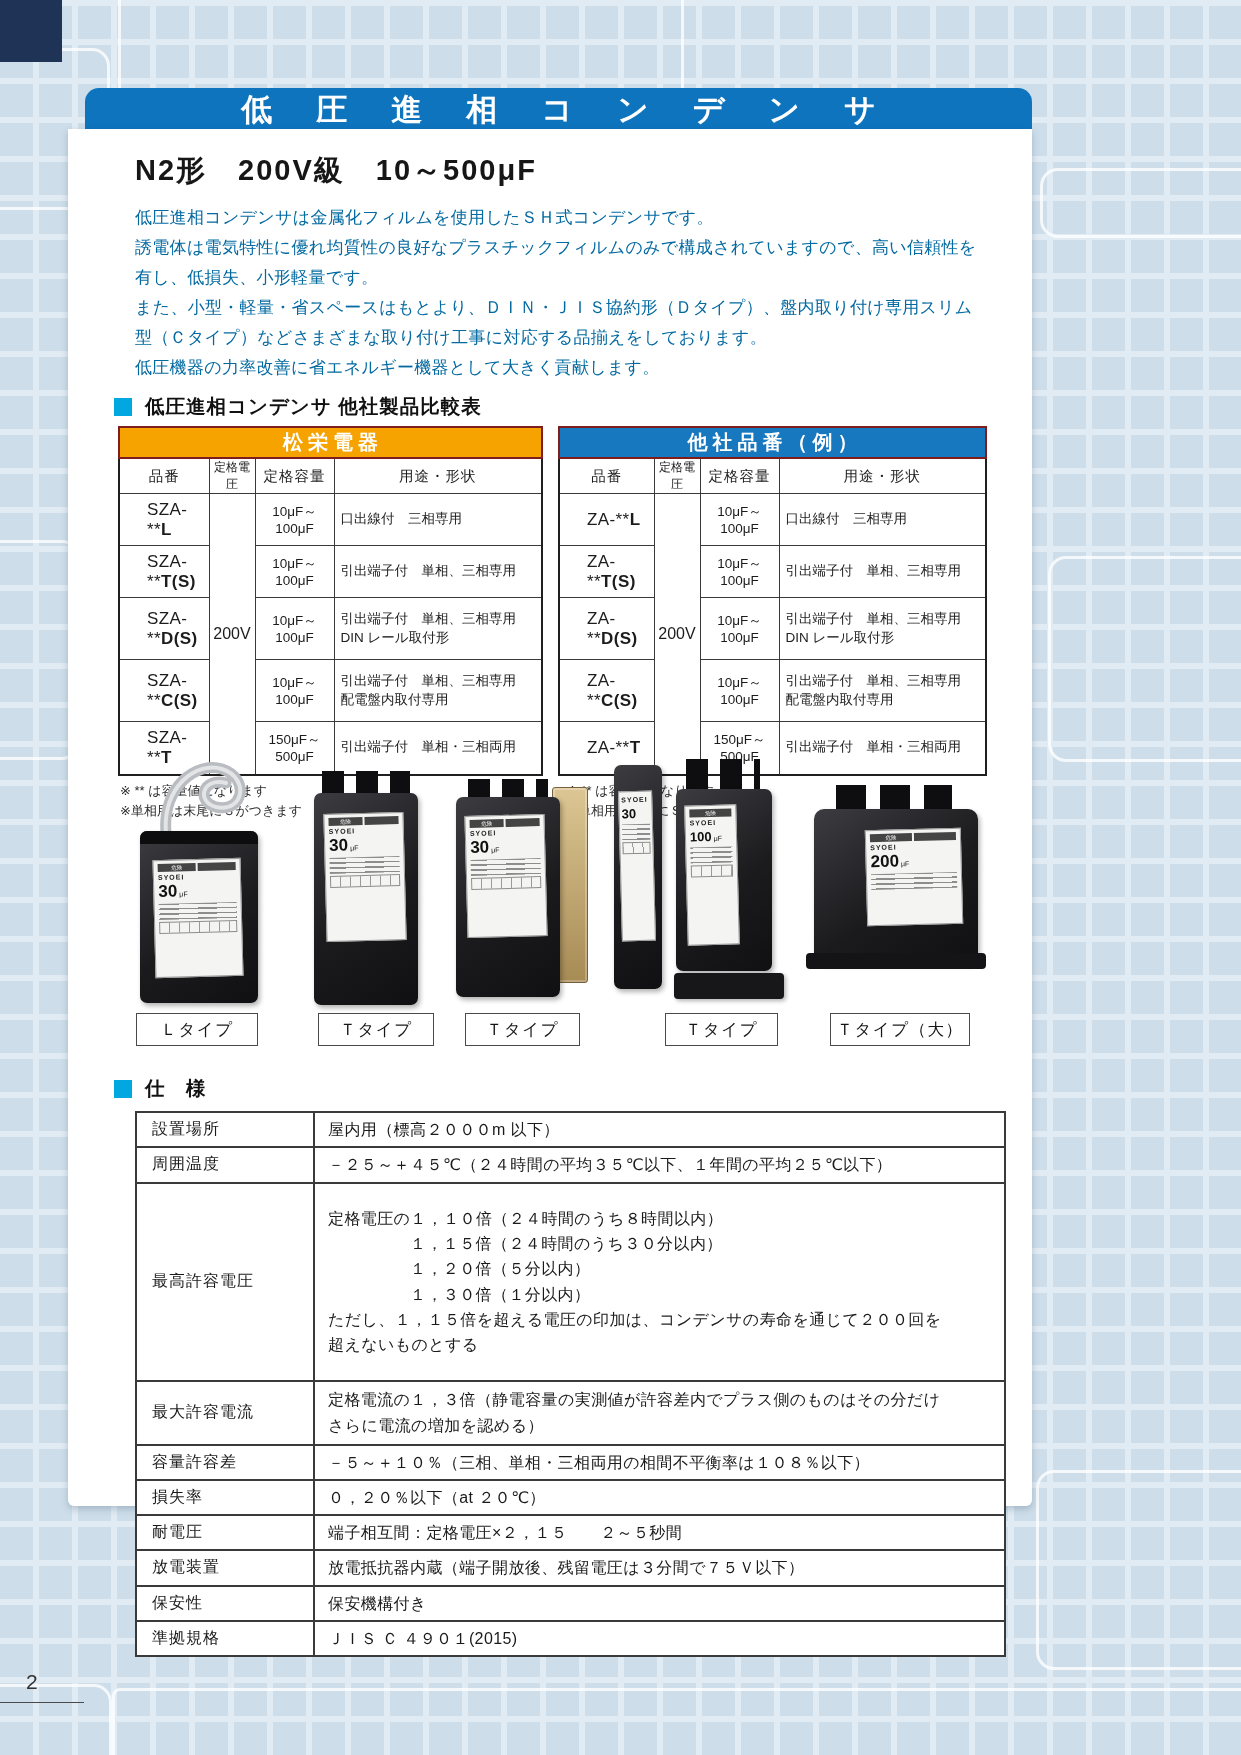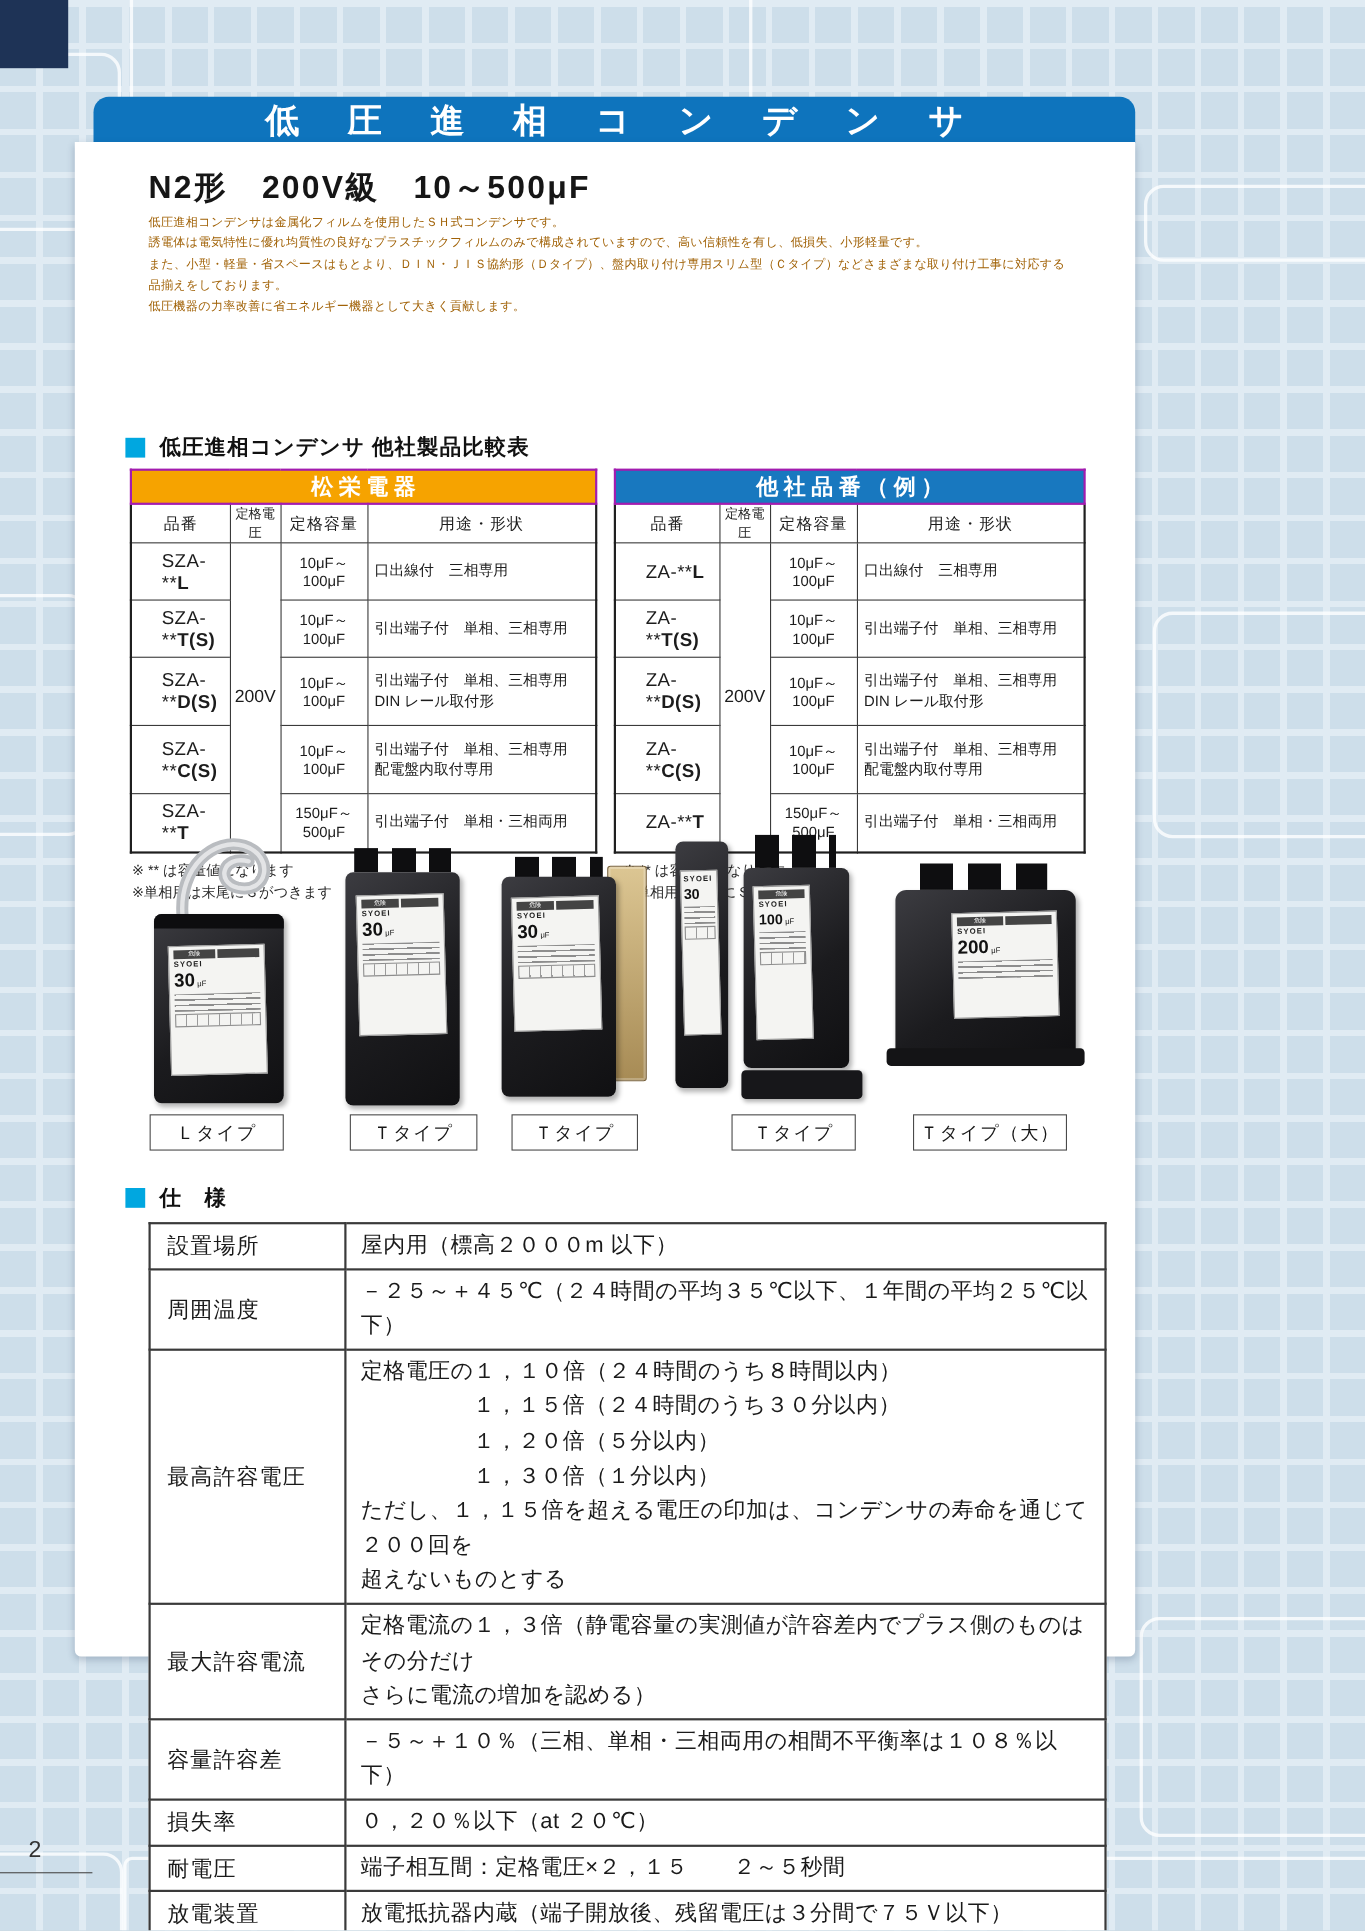--- a/index.html
+++ b/index.html
@@ -25,36 +25,36 @@
     white-space:nowrap; line-height:1;
   }
   .card{
     position:absolute; left:68px; top:129px; width:964px; height:1377px;
     background:#fff; border-radius:0 0 6px 6px;
     box-shadow:0 3px 7px rgba(40,60,90,.25);
   }
 
   .heading{ position:absolute; left:67px; top:22px; font-size:29px; font-weight:bold;
     color:#161616; letter-spacing:2px; }
-  .intro{ position:absolute; left:67px; top:64px; width:842px; font-size:11px;
-    line-height:1.76; color:#a16207; white-space:pre-line; letter-spacing:.3px; }
+  .intro{ position:absolute; left:67px; top:74px; width:842px; font-size:17px;
+    line-height:1.76; color:#0369a1; white-space:pre-line; letter-spacing:.3px; }
 
   .sec-title{ position:absolute; display:flex; align-items:center; gap:13px; }
   .sec-title .bullet{ width:18px; height:18px; background:#00a7e0; }
   .sec-title .txt{ font-size:19.5px; font-weight:bold; color:#111; letter-spacing:1px; }
   .sec1{ left:46px; top:264px; }
   .sec2{ left:46px; top:946px; }
 
   table.cmp{ position:absolute; border-collapse:collapse; table-layout:fixed;
     background:#fff; border:2px solid #1f1f1f; }
   .tbl-left{ left:50px; top:297px; width:423px; }
   .tbl-right{ left:490px; top:297px; width:427px; }
   table.cmp th, table.cmp td{ border:1.5px solid #3a3a3a; color:#1c1c1c; }
   table.cmp .band{ height:31px; color:#fff; font-size:20px; font-weight:bold;
-    letter-spacing:5px; text-indent:5px; text-align:center; border:2px solid #a21caf; }
+    letter-spacing:5px; text-indent:5px; text-align:center; border:2px solid #7f1d1d; }
   .tbl-left .band{ background:#f6a300; }
   .tbl-right .band{ background:#1878bf; }
   tr.hdr th{ height:33px; font-weight:normal; font-size:14.5px; text-align:center; letter-spacing:1px; }
   tr.hdr th.c2{ font-size:12px; letter-spacing:0; }
   tr.r1{ height:52px; } tr.r2{ height:62px; } tr.r3{ height:53px; }
   td.model{ font-size:17px; padding-left:27px; letter-spacing:.4px; }
   td.model b{ font-weight:bold; }
   td.volt{ text-align:center; font-size:16px; }
   td.capy{ text-align:center; font-size:13.5px; }
   td.use{ font-size:13.5px; padding:3px 6px; line-height:1.4; white-space:pre-line; }
@@ -120,21 +120,21 @@
     display:flex; align-items:center; justify-content:center; font-size:16.5px; color:#161616;
     letter-spacing:1.5px; }
   .cap-0{ left:68px; width:122px; }
   .cap-1{ left:250px; width:116px; }
   .cap-2{ left:397px; width:115px; }
   .cap-3{ left:597px; width:113px; }
   .cap-4{ left:762px; width:140px; }
 
   table.spec{ position:absolute; left:67px; top:982px; width:871px;
     border-collapse:collapse; table-layout:fixed; background:#fff; border:2px solid #1f1f1f; }
-  table.spec td{ border:2px solid #3a3a3a; font-size:20px; color:#1a1a1a; }
+  table.spec td{ border:2px solid #3a3a3a; font-size:16px; color:#1a1a1a; }
   table.spec td.lab{ width:178px; padding-left:15px; letter-spacing:1px; }
   table.spec td.val{ padding:4px 13px; line-height:1.58; white-space:pre-line; letter-spacing:.4px; }
   tr.s-s{ height:34px; } tr.s-m{ height:64px; } tr.s-xl{ height:198px; }
 
   .pagenum{ position:absolute; left:26px; top:1670px; font-size:21px; color:#333; }
   .pageline{ position:absolute; left:0; top:1702px; width:84px; height:0; border-top:1.5px solid #4a4a4a; }
 </style>
 </head>
 <body>
 

